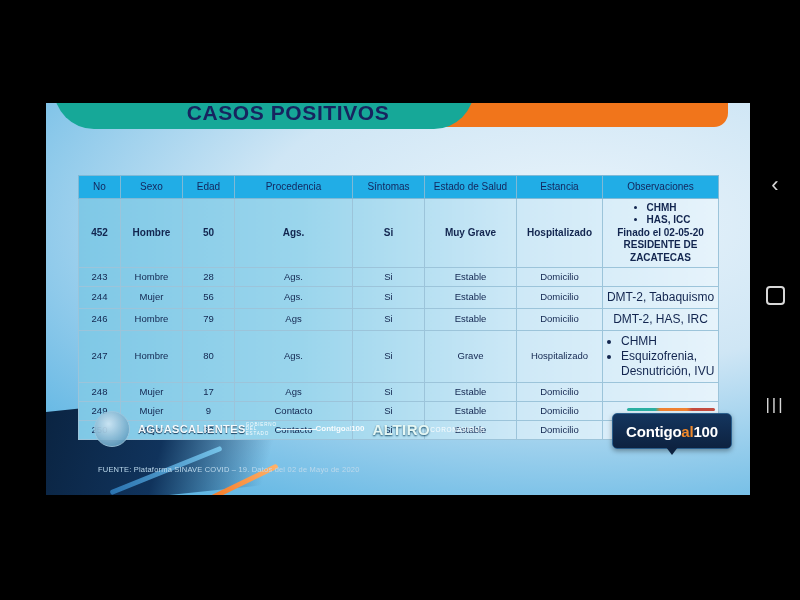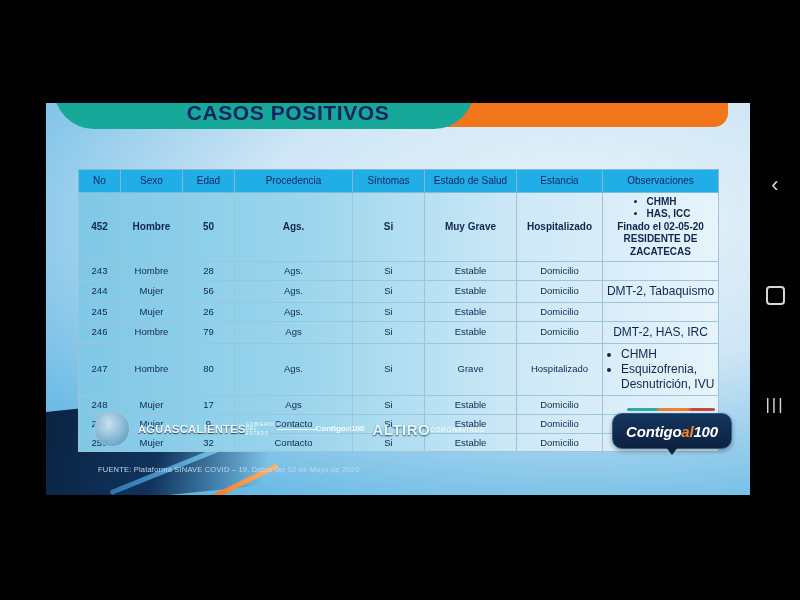--- a/index.html
+++ b/index.html
@@ -33,21 +33,21 @@
   .banner-orange{position:absolute;left:352px;top:-34px;width:330px;height:58px;
      background:#f1751b;border-radius:0 0 14px 14px;}
   .banner-teal{position:absolute;left:8px;top:-42px;width:420px;height:68px;
      background:#16a898;border-radius:0 0 40px 40px;
      display:flex;align-items:flex-end;justify-content:center;padding-bottom:4px;
      box-sizing:border-box;}
   .banner-title{font-size:21px;font-weight:bold;color:#17235f;letter-spacing:.6px;
      font-family:"Liberation Sans",sans-serif;margin-left:48px;}
 
   
-  .tbl-wrap{position:absolute;left:32px;top:66px;width:640px;}
+  .tbl-wrap{position:absolute;left:32px;top:72px;width:640px;}
   table{border-collapse:collapse;width:640px;table-layout:fixed;
         background:linear-gradient(90deg,#7fc8e6 0%,#9ad5ec 35%,#cfe9f7 70%,#e6f3fb 100%);}
   th{background:#21ade6;color:#13255c;font-size:10px;font-weight:normal;
      padding:5px 2px;border:1px solid #7fb9d6;line-height:1.15;text-align:center;}
   td{border:1px solid #9cc4da;color:#12254f;font-size:9.5px;text-align:center;
      padding:3px 2px;line-height:1.25;}
   tr.hl td{font-weight:bold;font-size:10px;}
   td.obs{font-size:12px;}
   ul.bul{margin:0;padding:0 0 0 16px;text-align:left;display:inline-block;}
   ul.bul li{list-style:disc;}
@@ -74,23 +74,23 @@
   .gob .l3{font-size:8px;font-weight:bold;}
   .gob .l3 em{font-style:normal;font-weight:normal;font-size:7px;}
   .altiro{display:flex;flex-direction:row;align-items:center;color:#fff;}
   .altiro .a1{font-size:15px;font-weight:bold;letter-spacing:.5px;
      background:linear-gradient(180deg,#eafaf6,#bfe8e0);-webkit-background-clip:text;
      color:#eafaf6;text-shadow:0 1px 2px #08405e;}
   .altiro .a2{font-size:6.5px;letter-spacing:.6px;margin-top:1px;}
 
   
   .badge{position:absolute;left:566px;top:310px;width:118px;height:34px;
-     background:linear-gradient(180deg,#14355e,#0d2240);border-radius:10px;
+     background:linear-gradient(180deg,#14355e,#0d2240);border-radius:5px;
      border:1px solid #2a5f8d;display:flex;align-items:center;justify-content:center;
-     box-shadow:0 2px 5px rgba(0,0,0,.35);font-style:italic;}
+     box-shadow:0 2px 5px rgba(0,0,0,.35);}
   .badge .txt{font-size:15px;font-weight:bold;color:#fff;letter-spacing:-.2px;}
   .badge .txt .al{color:#f0892b;}
   .badge .tick{position:absolute;left:50%;bottom:-7px;margin-left:-6px;
      width:0;height:0;border-left:6px solid transparent;border-right:6px solid transparent;
      border-top:8px solid #0d2240;}
   .badge .bar{position:absolute;top:-6px;left:14px;width:88px;height:3px;
      background:linear-gradient(90deg,#16a898 0 32%,#f1751b 38% 68%,#c0392b 74% 100%);
      border-radius:2px;opacity:.9;}
 
   
@@ -169,30 +169,20 @@
               <td>56</td>
               <td>Ags.</td>
               <td>Si</td>
               <td>Estable</td>
               <td>Domicilio</td>
               <td class="obs">
                 <div>DMT-2, Tabaquismo</div>
               </td>
             </tr>
             <tr>
-              <td>245</td>
-              <td>Mujer</td>
-              <td>26</td>
-              <td>Ags.</td>
-              <td>Si</td>
-              <td>Estable</td>
-              <td>Domicilio</td>
-              <td class="obs"></td>
-            </tr>
-            <tr>
               <td>246</td>
               <td>Hombre</td>
               <td>79</td>
               <td>Ags</td>
               <td>Si</td>
               <td>Estable</td>
               <td>Domicilio</td>
               <td class="obs">
                 <div>DMT-2, HAS, IRC</div>
               </td>

